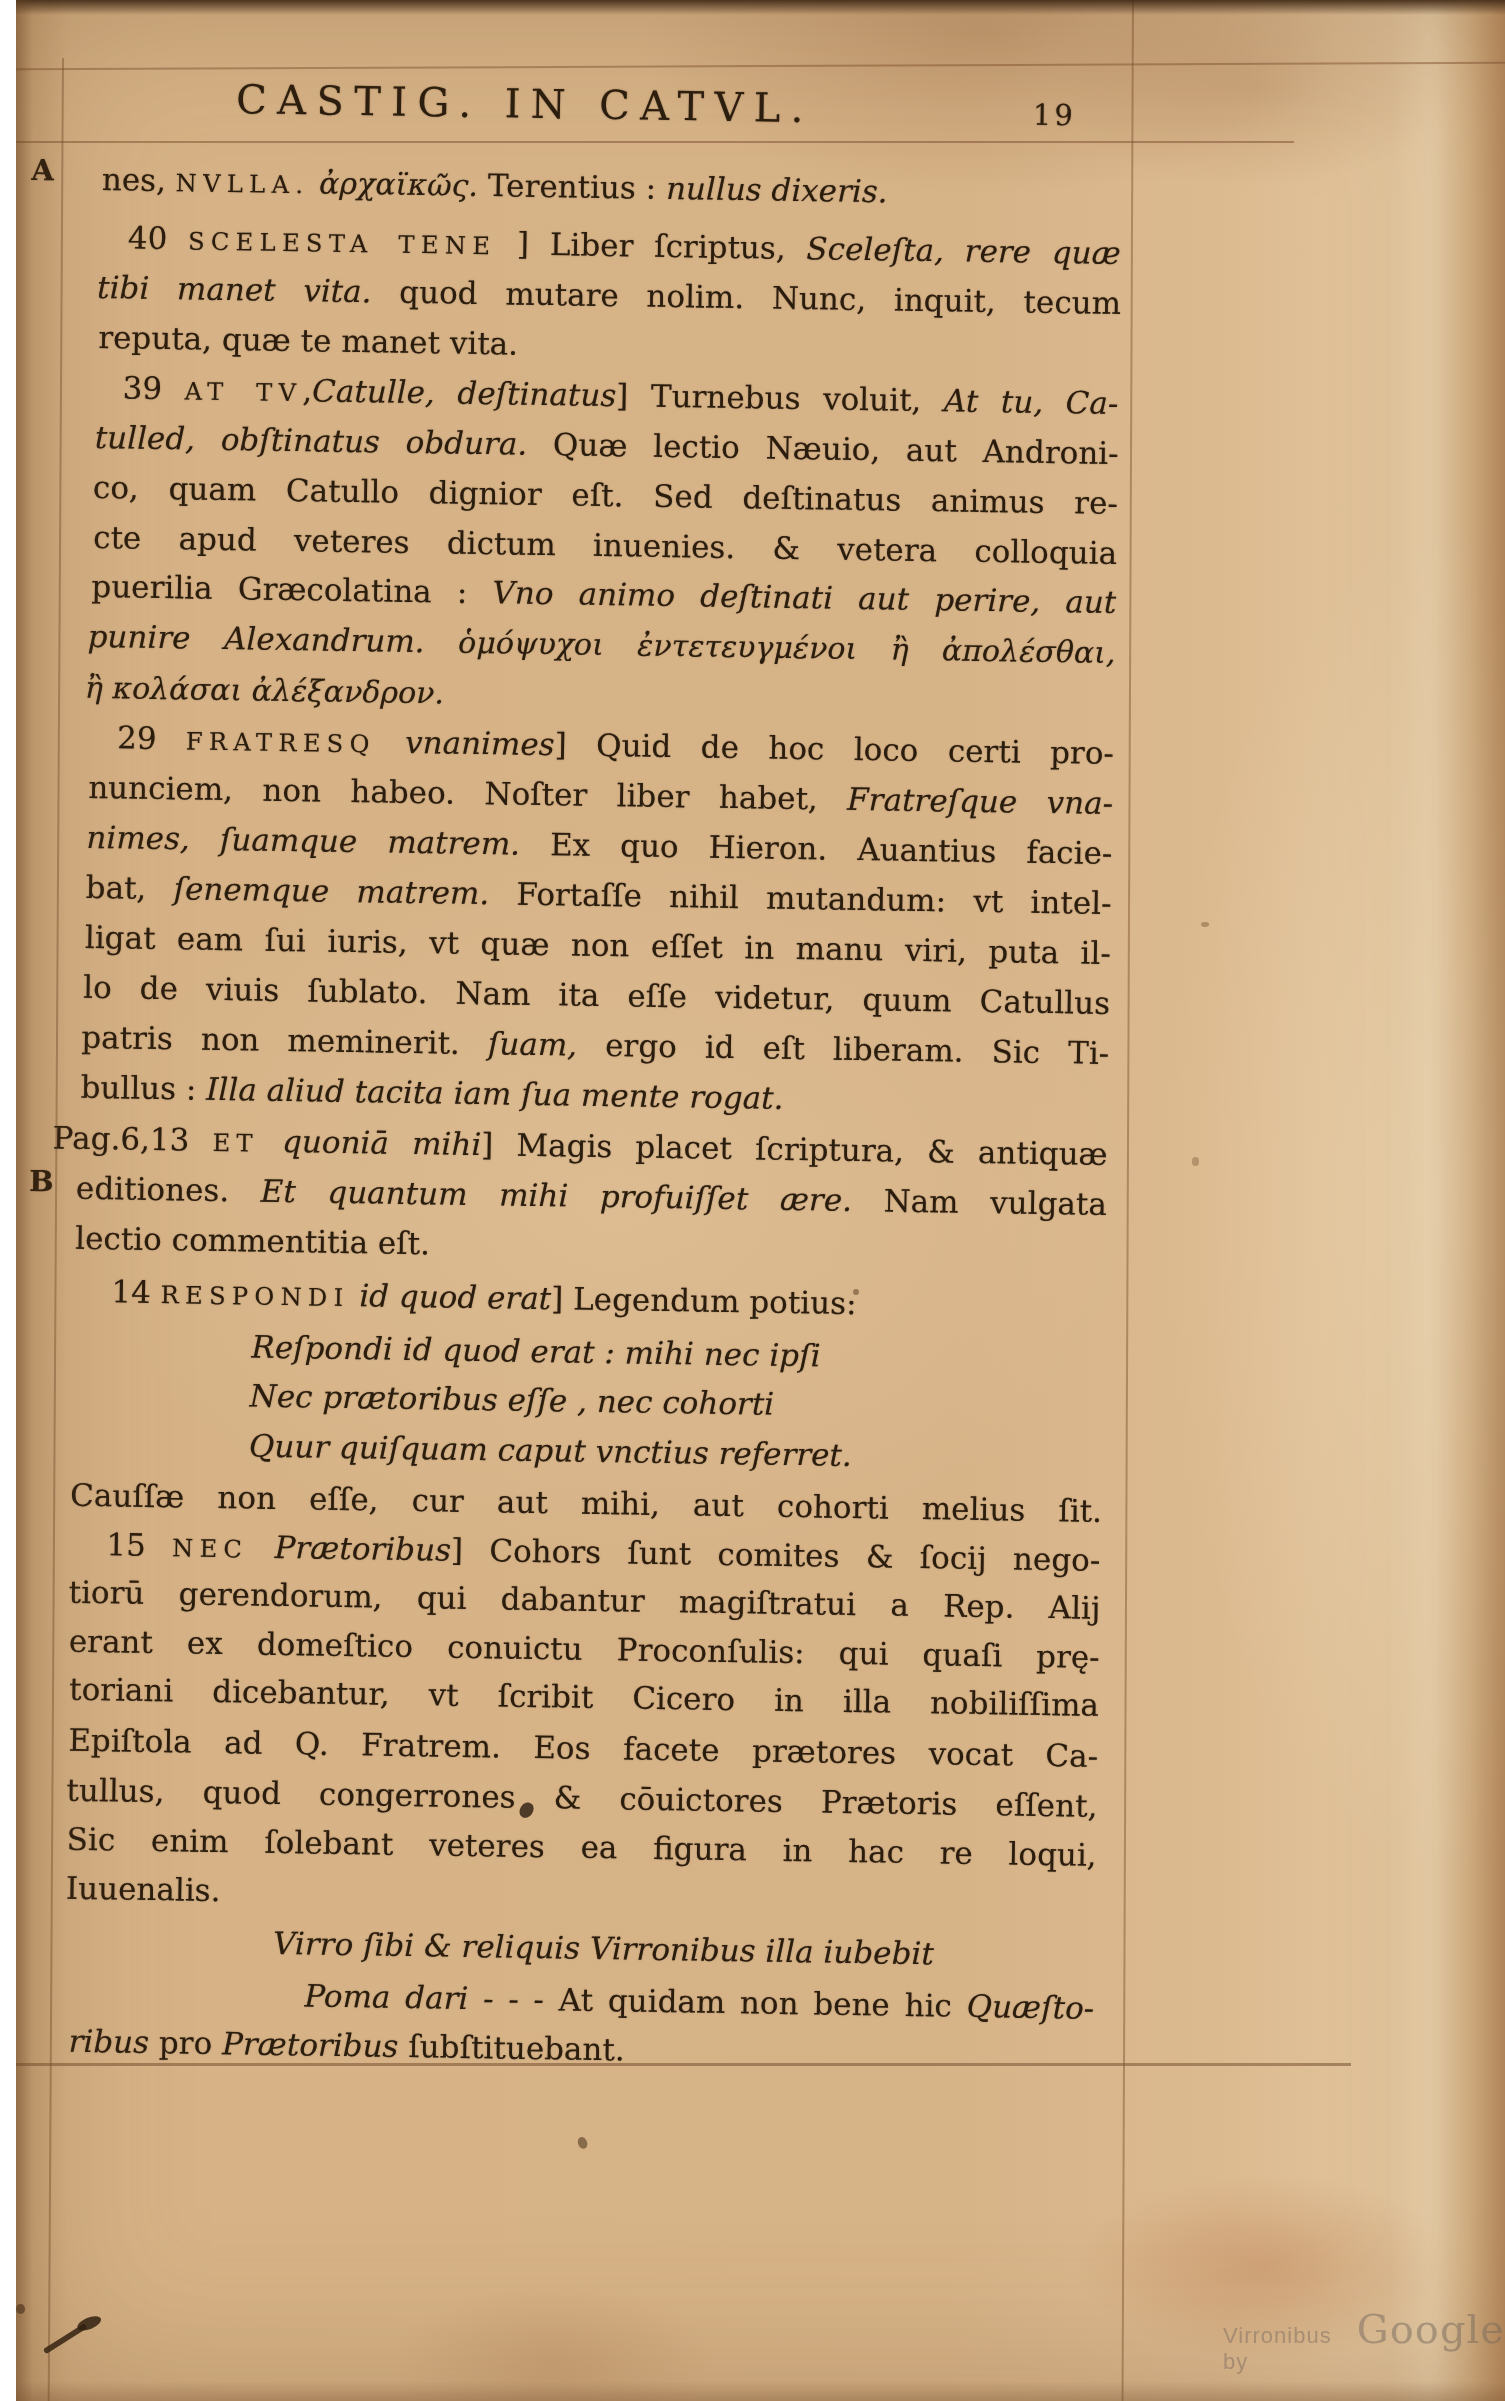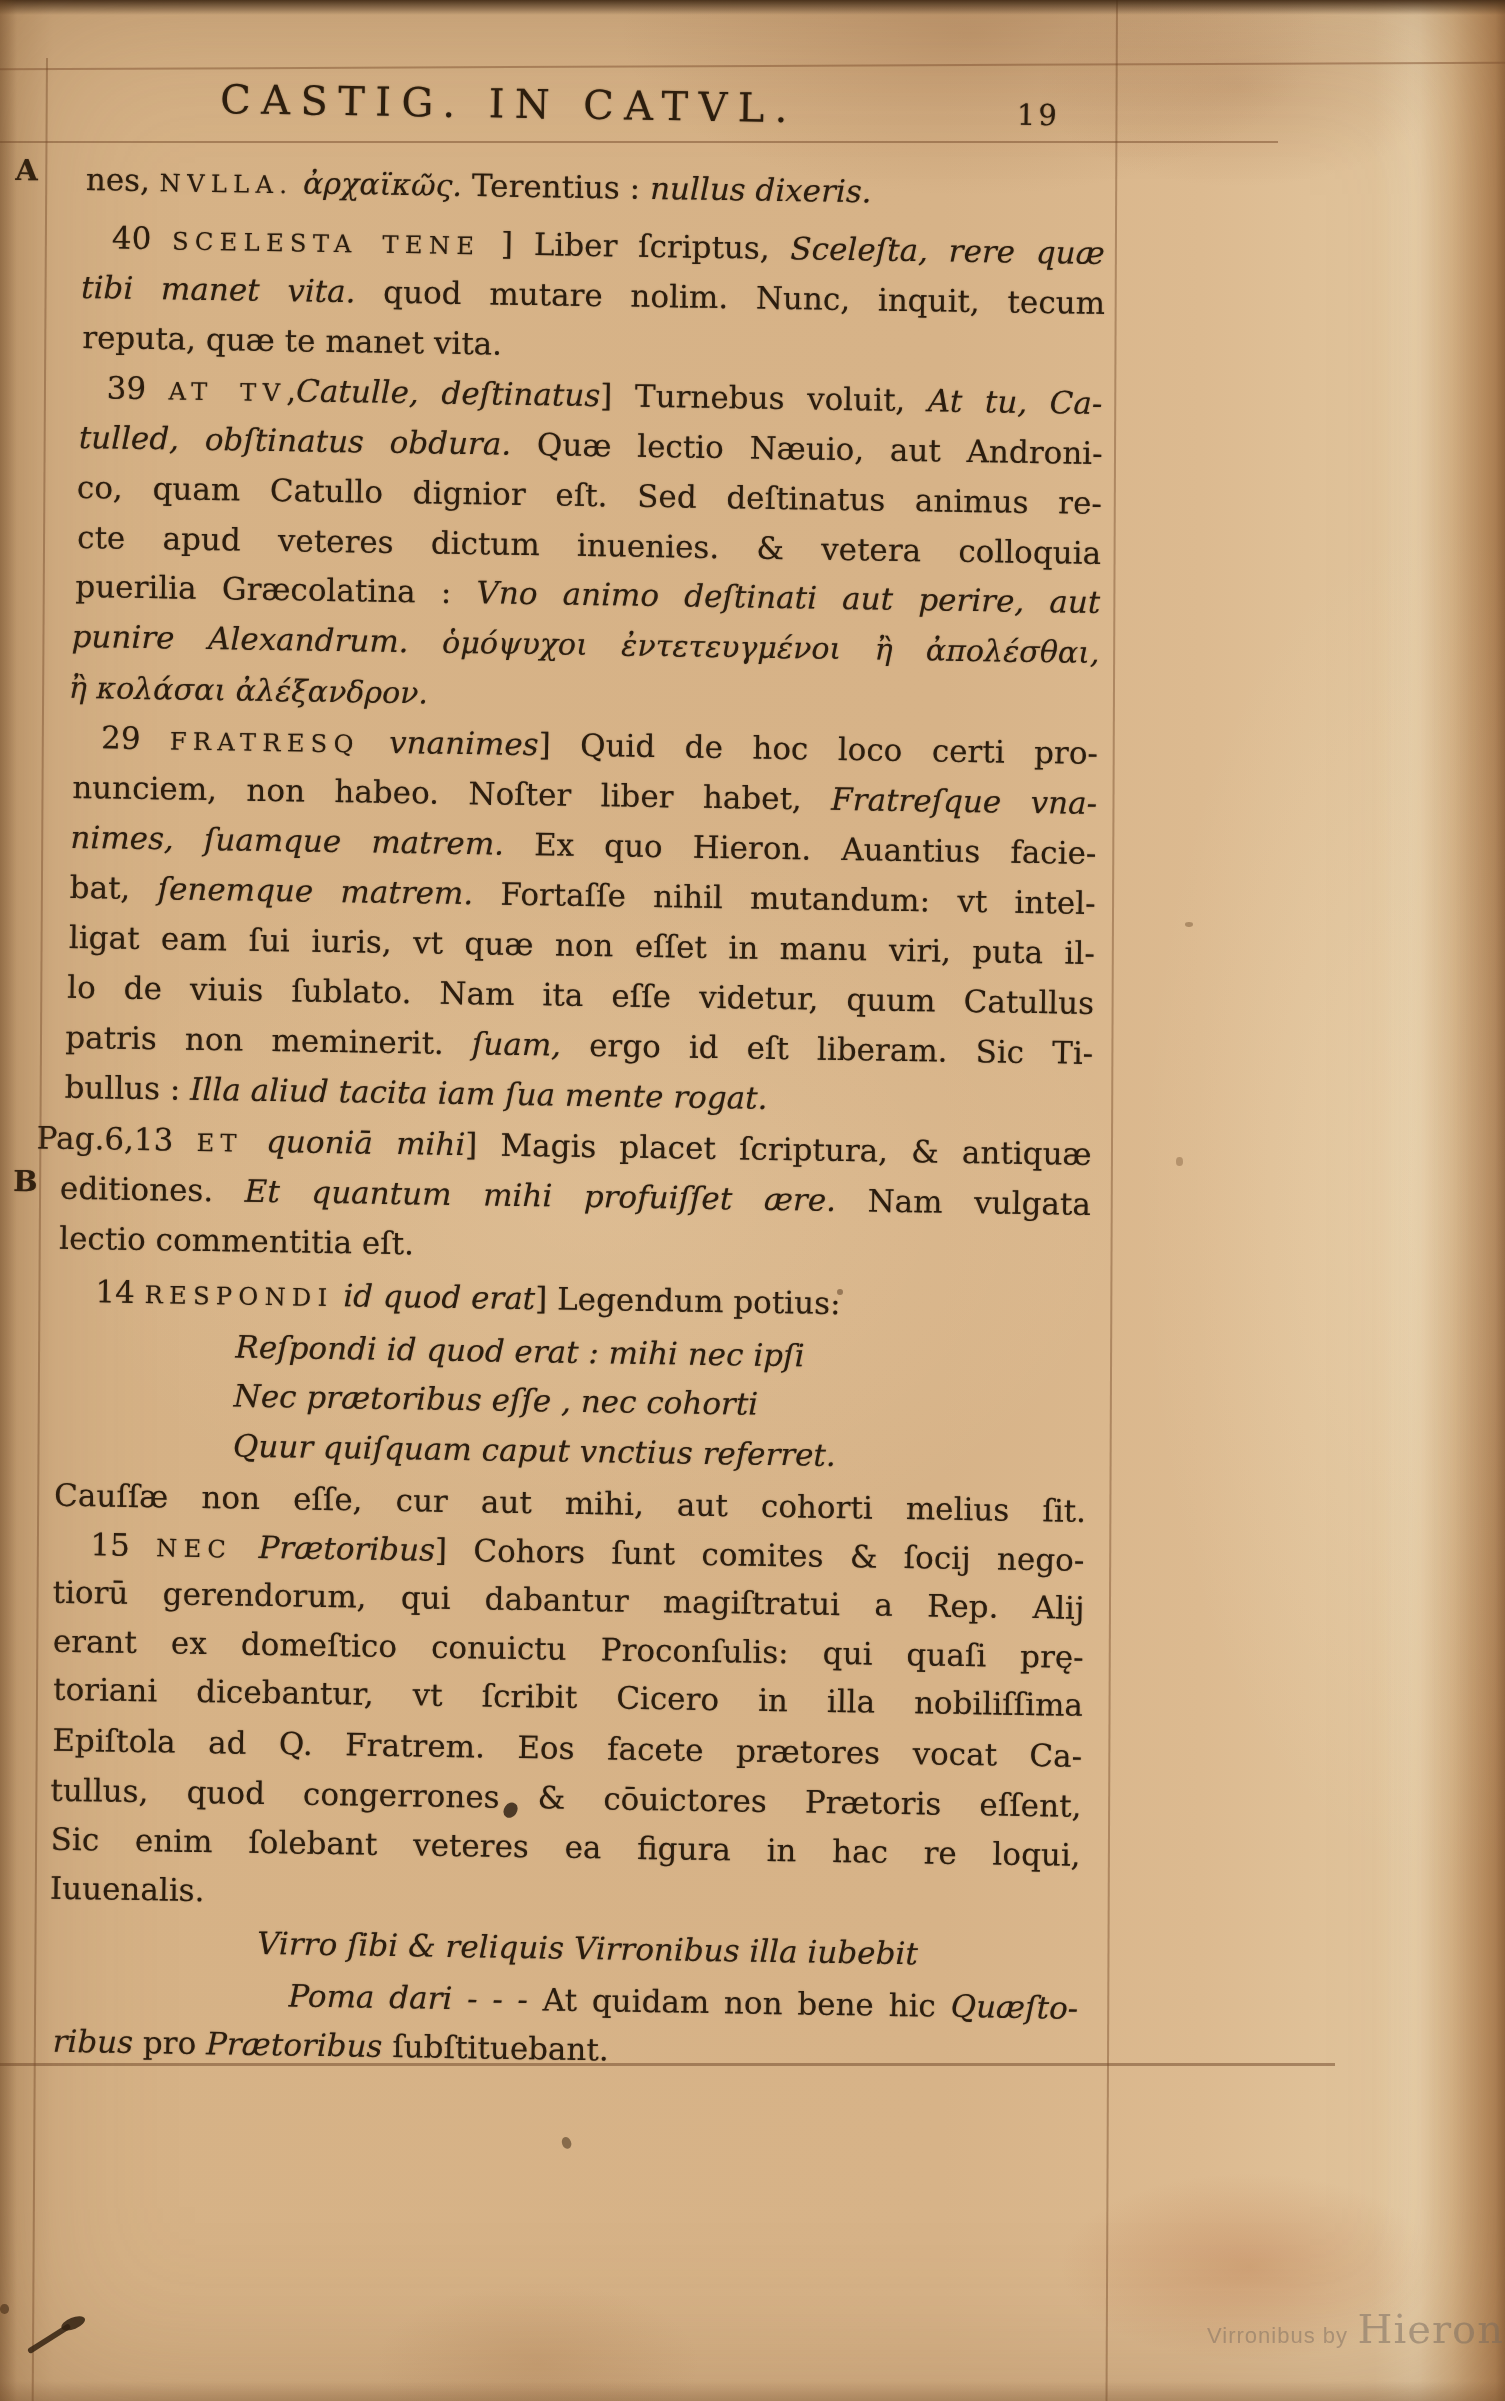--- a/index.html
+++ b/index.html
@@ -11,20 +11,21 @@
     position:absolute;inset:0;
     background-color:#d3ae80;
     background-image:
       radial-gradient(ellipse 500px 231px at 970px 34px,  rgba(146,96,56,0.28), transparent 70%),
       radial-gradient(ellipse 288px 144px at 1239px 86px,  rgba(150,98,58,0.22), transparent 70%),
       radial-gradient(ellipse 269px 134px at 1249px 2267px,rgba(178,105,60,0.32), transparent 70%),
       radial-gradient(ellipse 231px 115px at 538px 2363px, rgba(160,108,62,0.20), transparent 70%),
       radial-gradient(ellipse 721px 500px at 596px 1201px, rgba(255,238,205,0.16), transparent 75%),
       radial-gradient(ellipse 403px 913px at 1441px 1201px,rgba(255,242,212,0.22), transparent 75%),
       linear-gradient(90deg,#c49e71 0px,#d6b286 53px,#d7b388 941px,#dcba90 1201px,#e2c69e 1412px,#c89f6f 1484px,#b98f60 1505px);
+    margin-left: 16px;
   }
   #vignette{position:absolute;inset:0;box-shadow:inset 0 0 163px rgba(115,75,40,0.35);pointer-events:none;}
   #top-edge{position:absolute;top:0;left:0;right:0;height:15.4px;
     background:linear-gradient(180deg, rgba(55,36,19,0.92), rgba(55,36,19,0));}
   #bottom-shade{position:absolute;bottom:0;left:0;right:0;height:21px;
     background:linear-gradient(0deg, rgba(100,65,35,0.30), rgba(100,65,35,0));}
   #left-edge{position:absolute;top:0;bottom:0;left:0;width:17.3px;
     background:linear-gradient(90deg, rgba(95,60,30,0.40), rgba(95,60,30,0));}
   #right-page-edge{position:absolute;top:0;bottom:0;left:1374px;width:132px;
     background:linear-gradient(90deg, rgba(0,0,0,0), rgba(255,242,212,0.25) 35%, rgba(236,205,160,0.25) 60%, rgba(150,95,55,0.25) 92%, rgba(110,65,35,0.45) 100%);}
@@ -147,21 +148,21 @@
   <div id="speck-5" class="speck"></div>
   <div id="speck-6" class="speck"></div>
 
   <svg id="pen-mark" viewBox="0 0 80 56">
     <path d="M4 48 Q 20 38 42 24" stroke="rgba(42,28,14,0.85)" stroke-width="6" fill="none" stroke-linecap="round"></path>
     <ellipse cx="48" cy="20" rx="13" ry="6" fill="rgba(42,28,14,0.85)" transform="rotate(-22 48 20)"></ellipse>
   </svg>
 
   <div id="google-watermark">
     <span id="watermark-text">Virronibus by</span>
-    <span id="watermark-brand">Hieron</span>
+    <span id="watermark-brand">Google</span>
   </div>
 
   <div id="top-edge"></div>
   <div id="bottom-shade"></div>
   <div id="left-edge"></div>
   <div id="vignette"></div>
 </div>
 
 
 </body></html>

